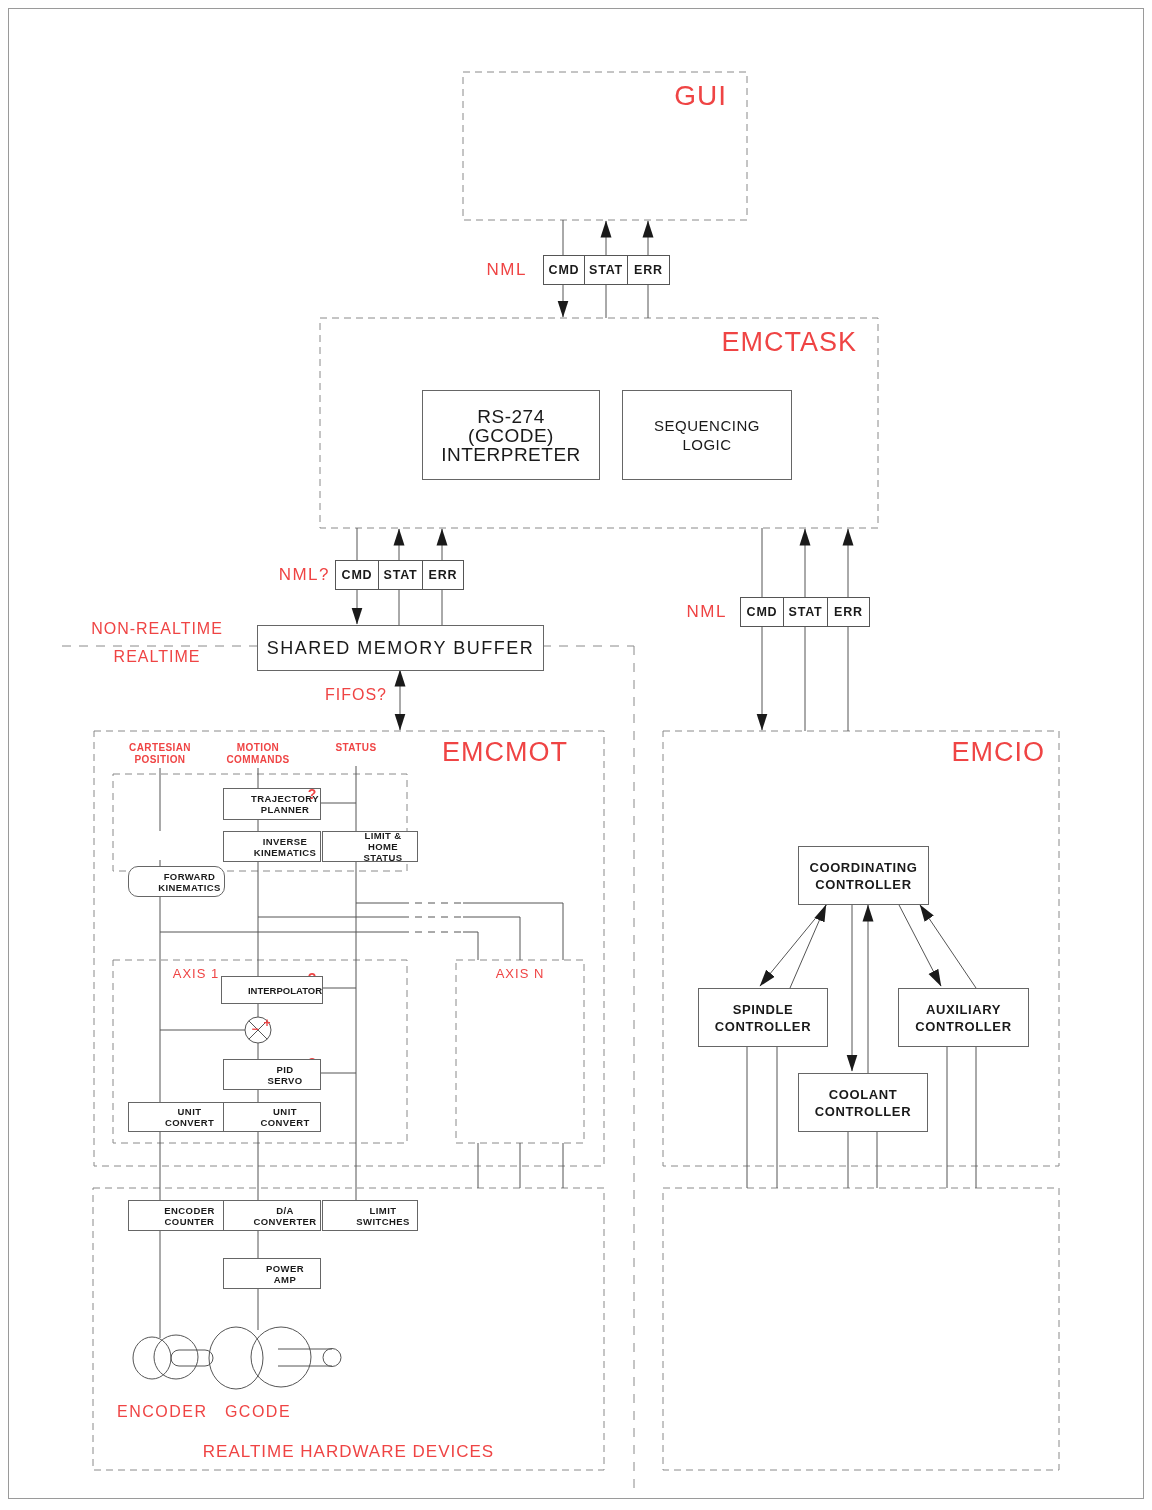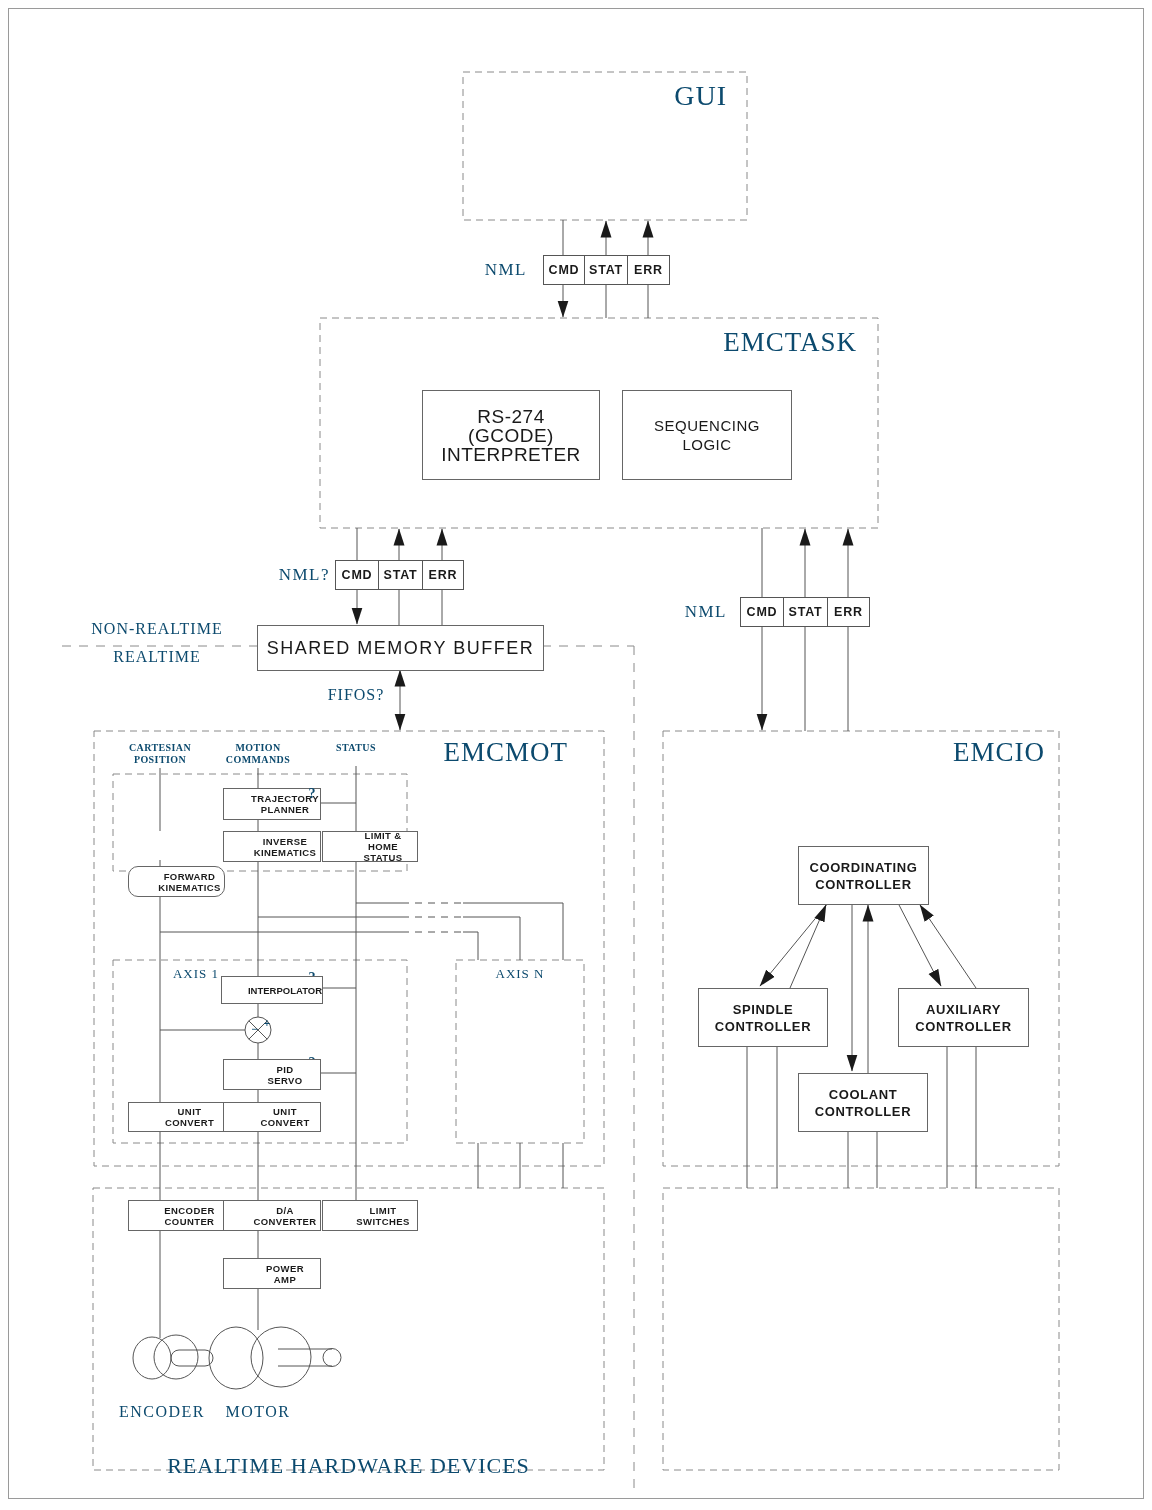--- a/index.html
+++ b/index.html
@@ -1,36 +1,36 @@
 <!DOCTYPE html>
 <html><head>
 <meta charset="utf-8">
 <style>
   html,body { margin:0; padding:0; background:#fff; }
   #canvas { position:relative; width:1152px; height:1510px; background:#fff;
             font-family:"Liberation Sans", sans-serif; color:#1a1a1a; overflow:hidden; }
   #frame { position:absolute; left:8px; top:8px; width:1134px; height:1489px;
            border:1px solid #9a9a9a; }
   svg.wires { position:absolute; left:0; top:0; width:1152px; height:1510px; }
-  .lbl { position:absolute; color:#0c4a6e;font-family:Liberation Serif, serif; }
+  .lbl { position:absolute; color:#ef4444; }
   .ml  { white-space:pre-line; text-align:center; }
   .ttl { font-size:27px; letter-spacing:1px; text-align:right; font-weight:400; }
   .box { position:absolute; border:1px solid #666; background:#fff; display:flex;
          align-items:center; justify-content:center; text-align:center; }
   .sm  { font-size:9.5px; font-weight:bold; letter-spacing:0.4px; line-height:11px;padding-left:26px; }
   .md  { font-size:13px; font-weight:bold; letter-spacing:0.6px; line-height:17px; }
   .col { font-size:10px; font-weight:bold; letter-spacing:0.4px; line-height:11.5px; text-align:center; }
   .nml-label { font-size:17px; letter-spacing:1.5px; text-align:right; line-height:18px; }
   .nmlrow { position:absolute; display:flex; border:1px solid #555; background:#fff; height:28px; }
   .nmlcell { display:flex; align-items:center; justify-content:center;
              font-size:12.5px; font-weight:bold; letter-spacing:0.8px; }
   .nmlcell + .nmlcell { border-left:1px solid #555; }
   .zone { font-size:16px; letter-spacing:1px; text-align:center; }
   .hwlbl { font-size:16px; letter-spacing:1.5px; text-align:center; }
-  .devlbl { font-size:22px; letter-spacing:1px; text-align:center;margin-top:11px; }
+  .devlbl { font-size:17px; letter-spacing:1px; text-align:center; }
   .q { font-size:14px; font-weight:bold; text-align:center; }
   .pm { font-size:12px; font-weight:bold; text-align:center; line-height:12px; }
 </style>
 </head>
 <body>
 
 <div id="canvas">
   <div id="frame"></div>
 
   <svg class="wires" viewBox="0 0 1152 1510" xmlns="http://www.w3.org/2000/svg">
@@ -245,15 +245,15 @@
 
   <div class="box sm ml" style="left:128px; top:1200px; width:69px; height:29px;">ENCODER
 COUNTER</div>
   <div class="box sm ml" style="left:223px; top:1200px; width:70px; height:29px;">D/A
 CONVERTER</div>
   <div class="box sm ml" style="left:322px; top:1200px; width:68px; height:29px;">LIMIT
 SWITCHES</div>
   <div class="box sm ml" style="left:223px; top:1258px; width:70px; height:29px;">POWER
 AMP</div>
   <div class="lbl hwlbl" style="left:117px; top:1403px; width:90px;">ENCODER</div>
-  <div class="lbl hwlbl" style="left:224px; top:1403px; width:68px;">MOTOR</div>
+  <div class="lbl hwlbl" style="left:224px; top:1403px; width:68px;">GCODE</div>
   <div class="lbl devlbl" style="left:93px; top:1442px; width:511px;">REALTIME HARDWARE DEVICES</div>
 </div>
 
 </body></html>

